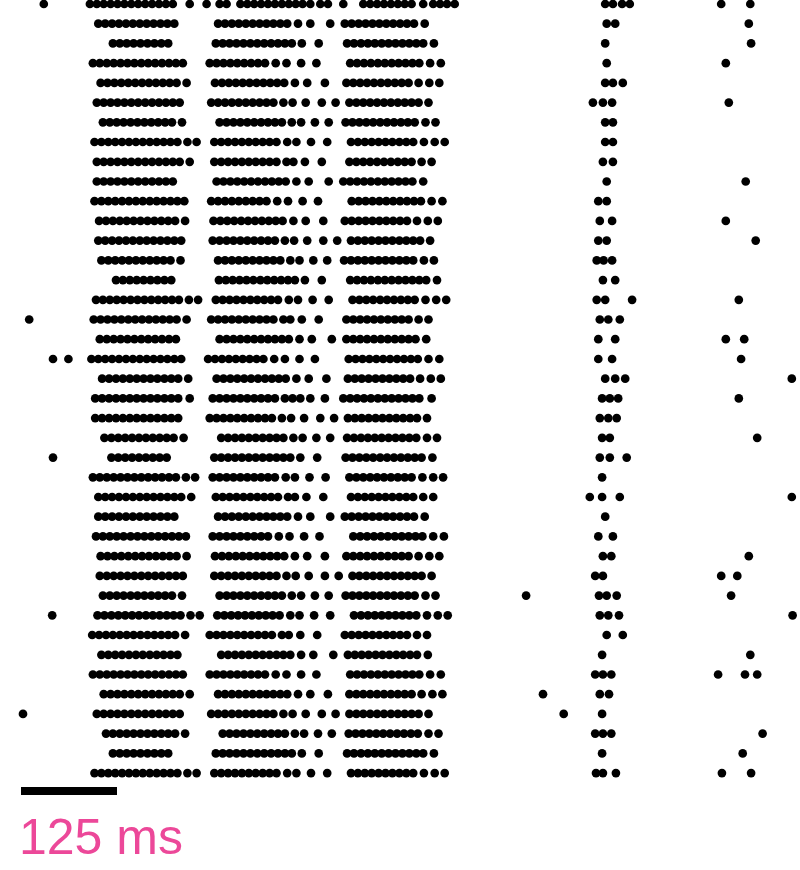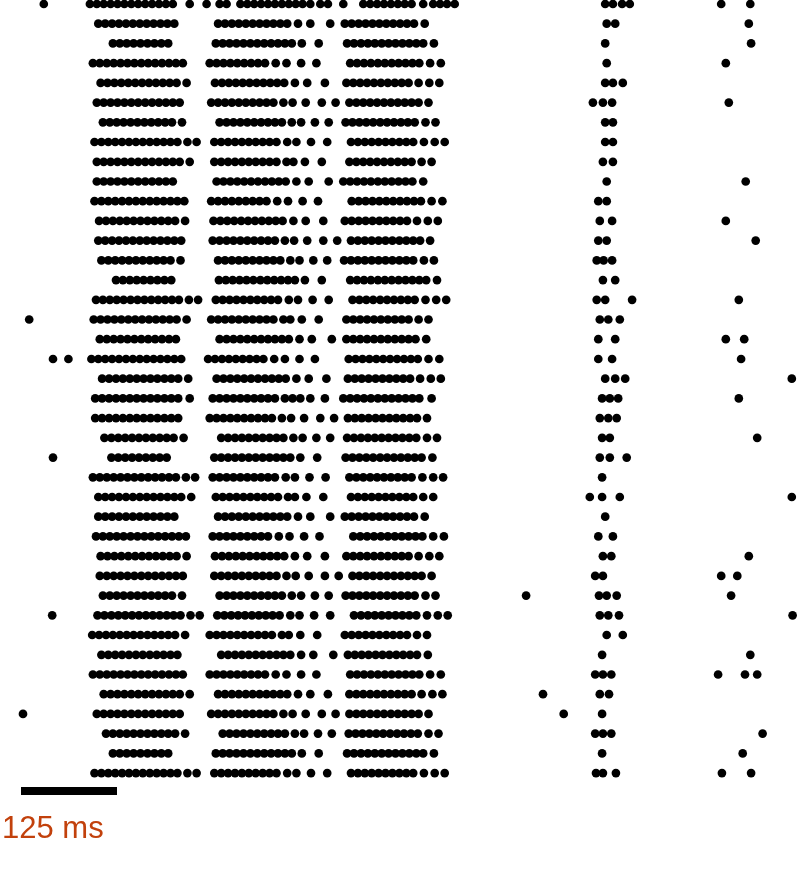--- a/index.html
+++ b/index.html
@@ -25,25 +25,25 @@
   }
   .scalebar {
     position: absolute;
     left: 21px;
     top: 787px;
     height: 8px;
     background: #000000;
   }
   .scalebar-label {
     position: absolute;
-    left: 2px;
+    left: 19px;
     top: 812px;
-    font-size: 31px;
+    font-size: 50px;
     line-height: 1.0;
-    color: #c2410c;
+    color: #ec4899;
     letter-spacing: 0px;
     white-space: nowrap;
   }
 </style>
 </head>
 <body>
 
 <div class="figure">
   <svg class="raster-svg" viewBox="0 0 800 782" xmlns="http://www.w3.org/2000/svg">
       <circle cx="43.8" cy="4.0" r="4.35" fill="#000000"></circle>

